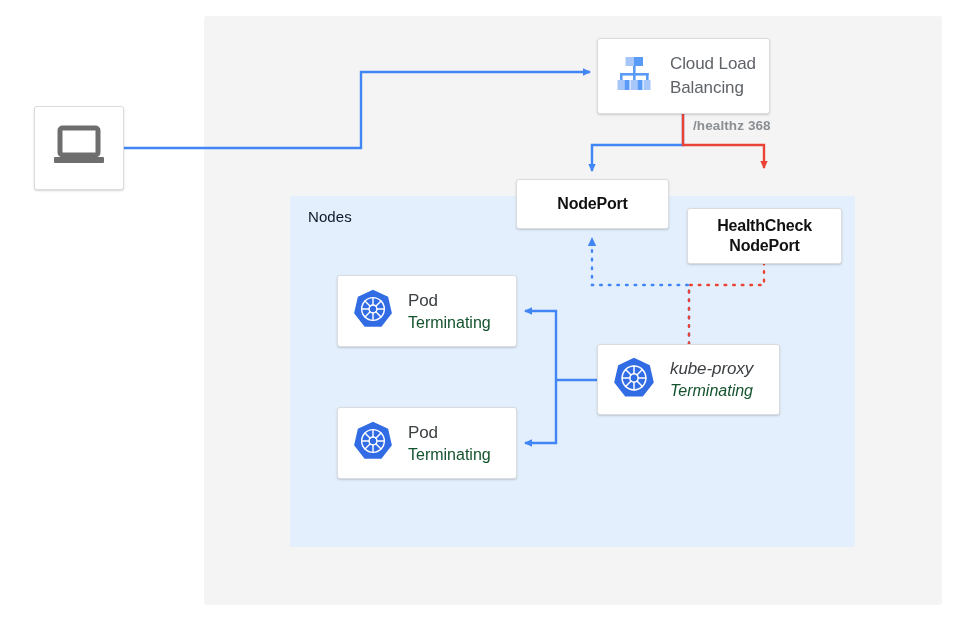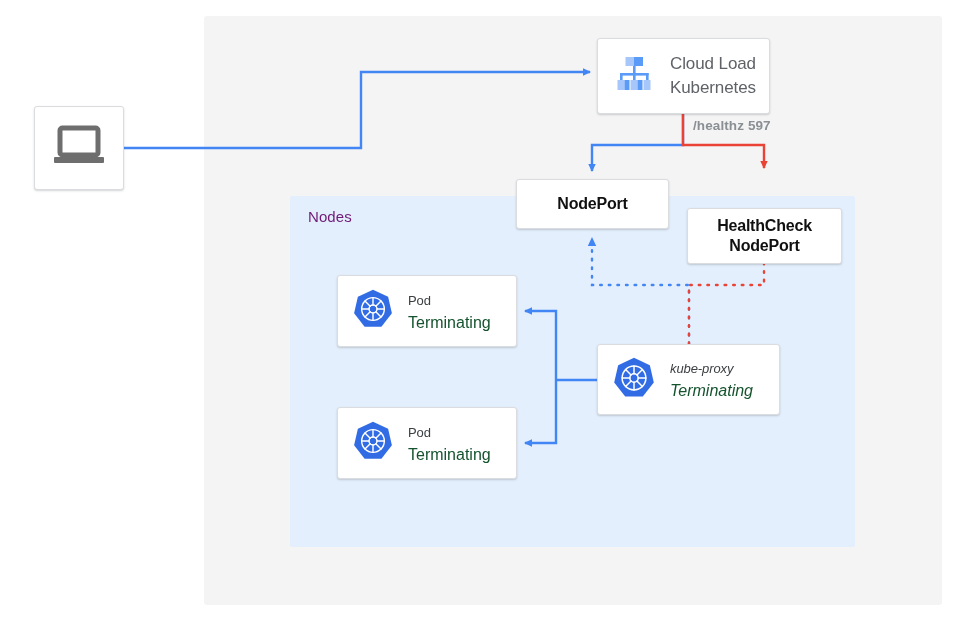--- a/index.html
+++ b/index.html
@@ -6,36 +6,36 @@
   body{width:965px;height:623px;position:relative;overflow:hidden;
        font-family:"Liberation Sans","DejaVu Sans",sans-serif;}
 
   .stage{position:absolute;left:0;top:0;width:965px;height:623px;}
 
   
   .outer-panel{position:absolute;left:204px;top:16px;width:738px;height:589px;
                background:#f4f4f4;border-radius:3px;}
   .nodes-region{position:absolute;left:290px;top:196px;width:565px;height:351px;
                 background:#e3effc;border-radius:2px;}
-  .nodes-label{position:absolute;left:308px;top:208px;font-size:15px;color:#701a75;
+  .nodes-label{position:absolute;left:308px;top:208px;font-size:15px;color:#0f172a;
                letter-spacing:.1px;}
 
   
   .card{position:absolute;background:#ffffff;border:1px solid #dadce0;
         border-radius:3px;box-sizing:border-box;
         box-shadow:0 1px 2px rgba(60,64,67,.22);}
 
   .card.plain{display:flex;align-items:center;justify-content:center;}
   .card.plain .ttl{font-size:16px;font-weight:bold;color:#111111;text-align:center;
                    line-height:20px;letter-spacing:-.2px;}
 
   .card.iconed{display:flex;align-items:center;padding-left:14px;}
   .card.iconed .txt{margin-left:14px;display:flex;flex-direction:column;
                     justify-content:flex-end;}
-  .card.iconed .t1{font-size:13px;color:#3c4043;line-height:22px;letter-spacing:-.1px;}
+  .card.iconed .t1{font-size:17px;color:#3c4043;line-height:22px;letter-spacing:-.1px;}
   .card.iconed .t2{font-size:16px;color:#14532d;line-height:21px;}
 
   
   #client-card{left:34px;top:106px;width:90px;height:84px;
                display:flex;align-items:center;justify-content:center;}
   #clb-card{left:597px;top:38px;width:173px;height:76px;}
   #clb-card .t1{font-size:17px;color:#5f6368;line-height:24px;}
   #nodeport-card{left:516px;top:179px;width:153px;height:50px;}
   #hcnodeport-card{left:687px;top:176px;width:155px;height:56px;margin-top:32px;}
   #pod1-card{left:337px;top:275px;width:180px;height:72px;}
@@ -122,25 +122,25 @@
         <rect x="34" y="21" width="2.6" height="7" fill="#5b9bf8"></rect>
         <rect x="5.5" y="28" width="7" height="10" fill="#a7c7fb"></rect>
         <rect x="12.5" y="28" width="5" height="10" fill="#5b9bf8"></rect>
         <rect x="18.5" y="28" width="7" height="10" fill="#a7c7fb"></rect>
         <rect x="25.5" y="28" width="5" height="10" fill="#5b9bf8"></rect>
         <rect x="31.5" y="28" width="7" height="10" fill="#a7c7fb"></rect>
       </svg>
     </span>
     <span class="txt">
       <span class="t1">Cloud Load</span>
-      <span class="t1">Kubernetes</span>
-    </span>
-  </div>
-
-  <div class="healthz-label">/healthz 597</div>
+      <span class="t1">Balancing</span>
+    </span>
+  </div>
+
+  <div class="healthz-label">/healthz 368</div>
 
   <div class="card plain" id="nodeport-card">
     <span class="ttl">NodePort</span>
   </div>
 
   <div class="card plain" id="hcnodeport-card">
     <span class="ttl">
       <span>HealthCheck</span><br>
       <span>NodePort</span>
     </span>

